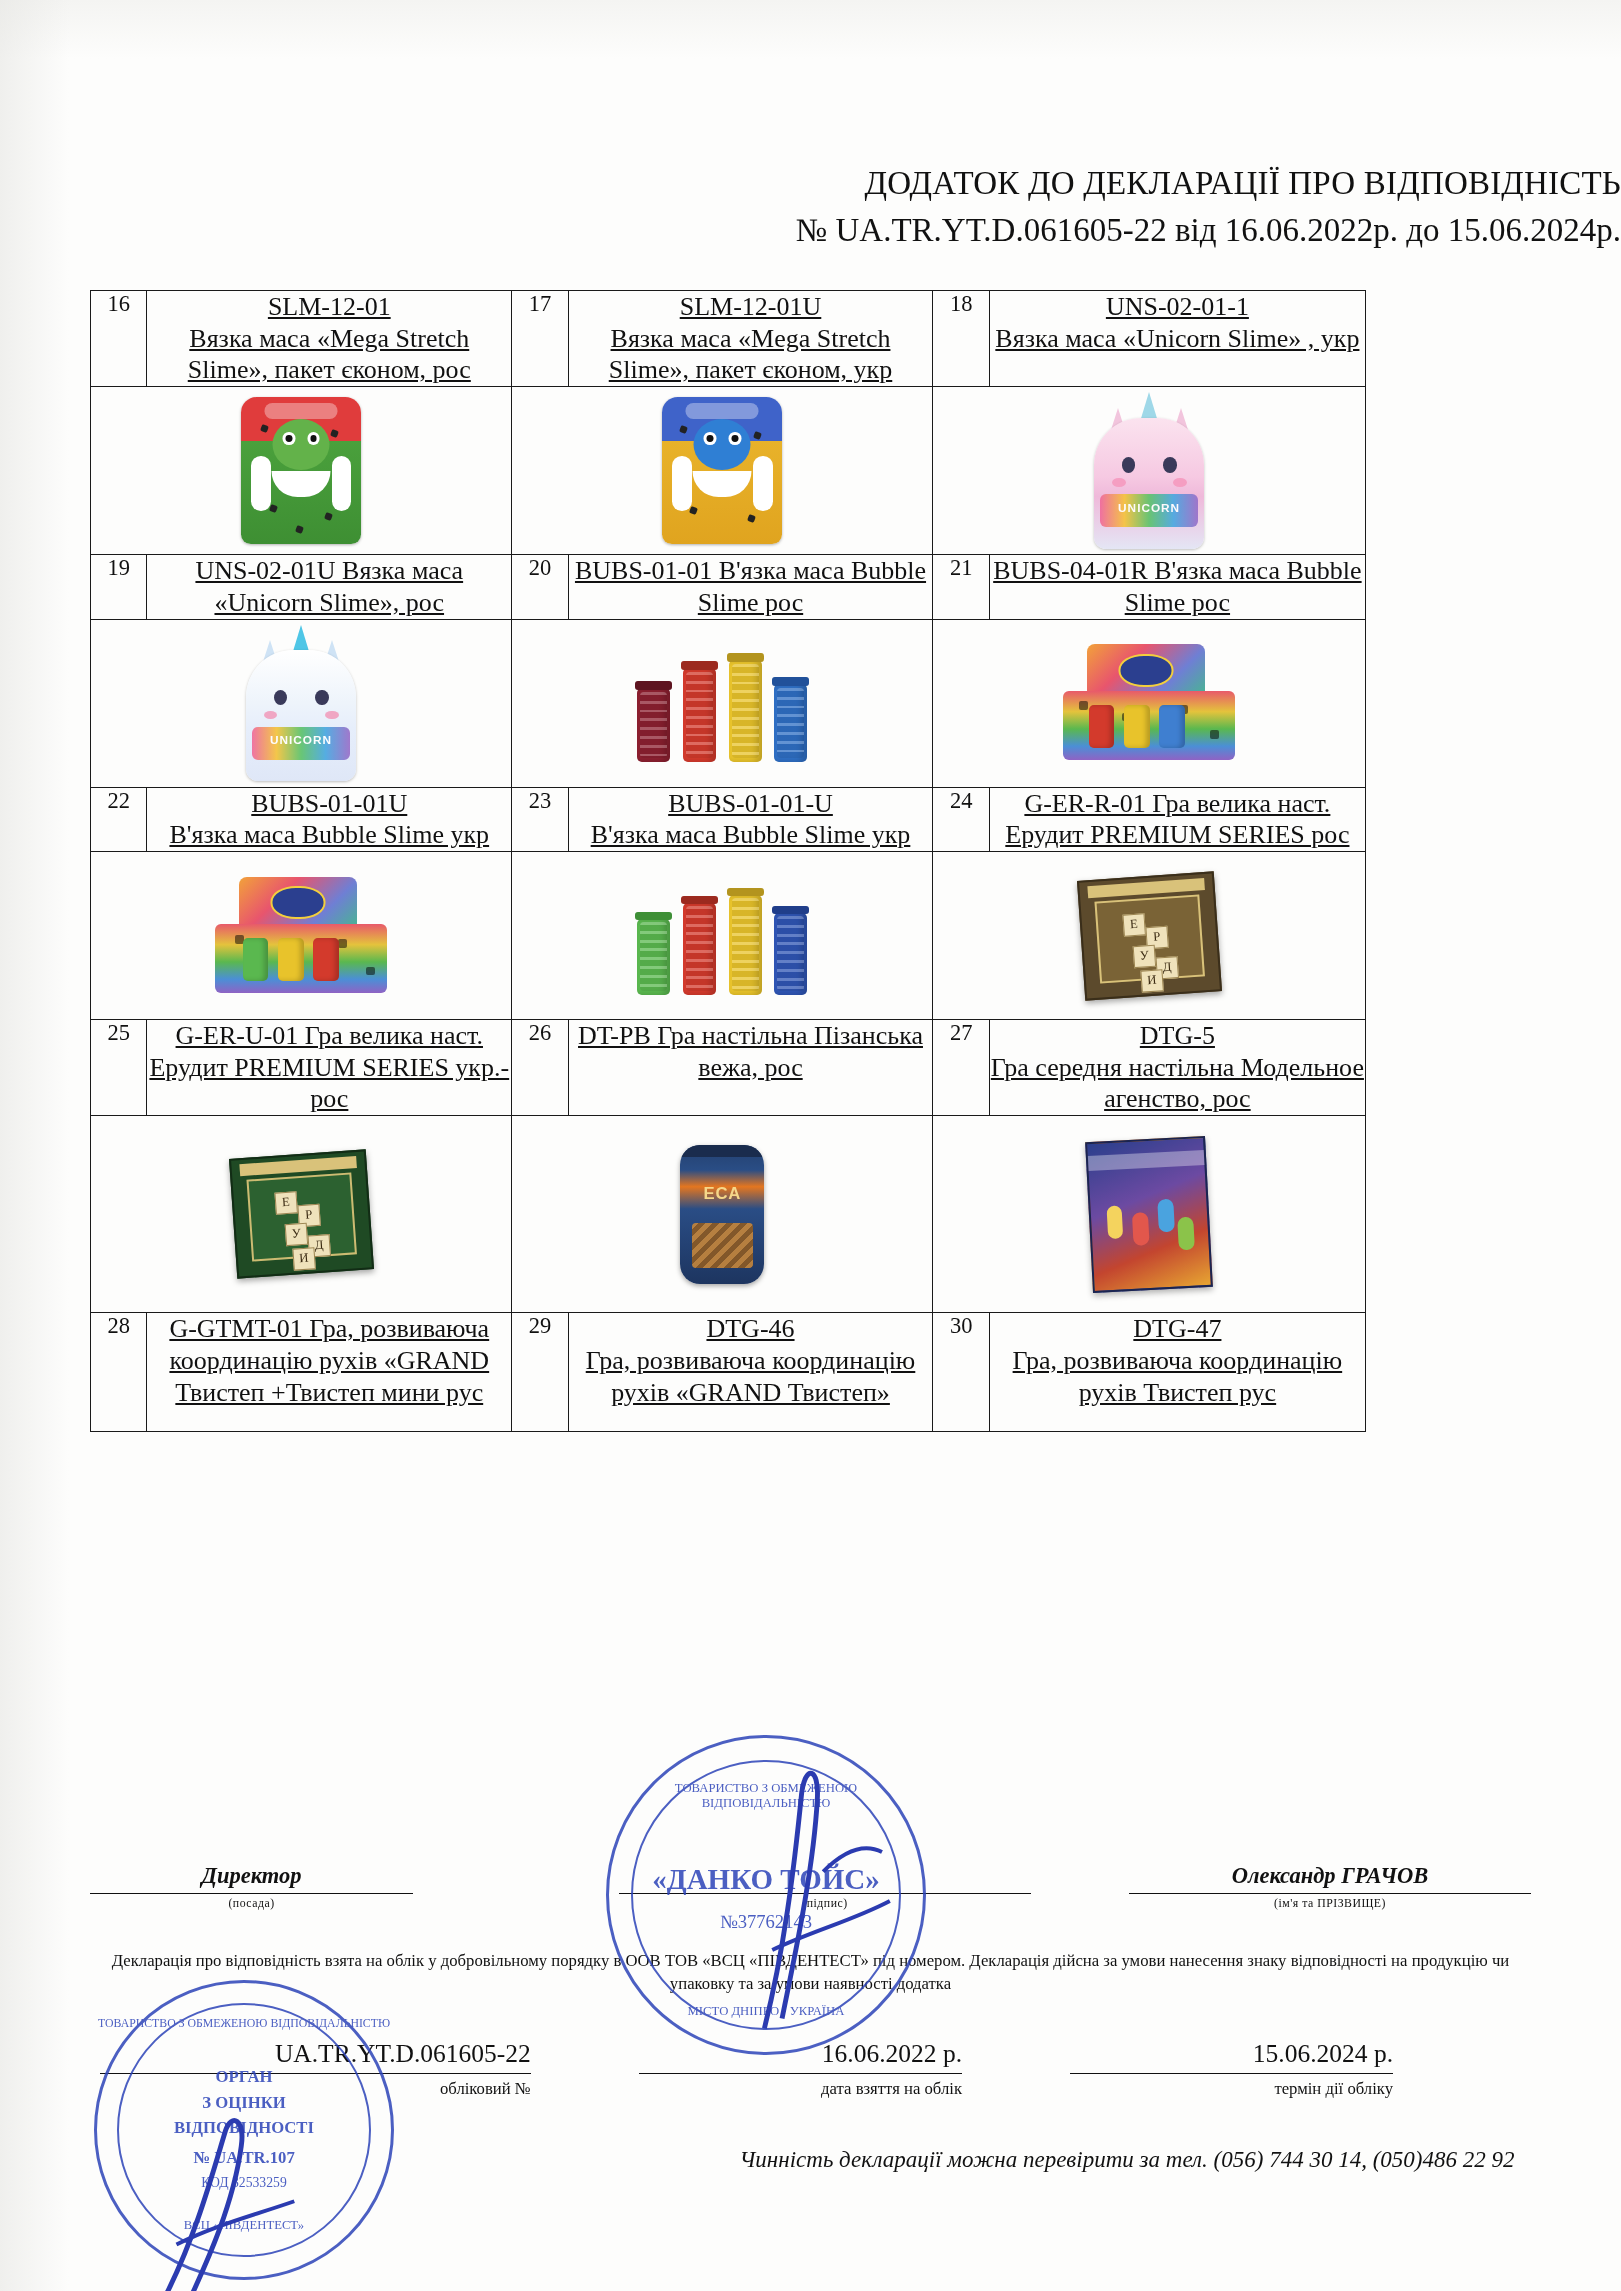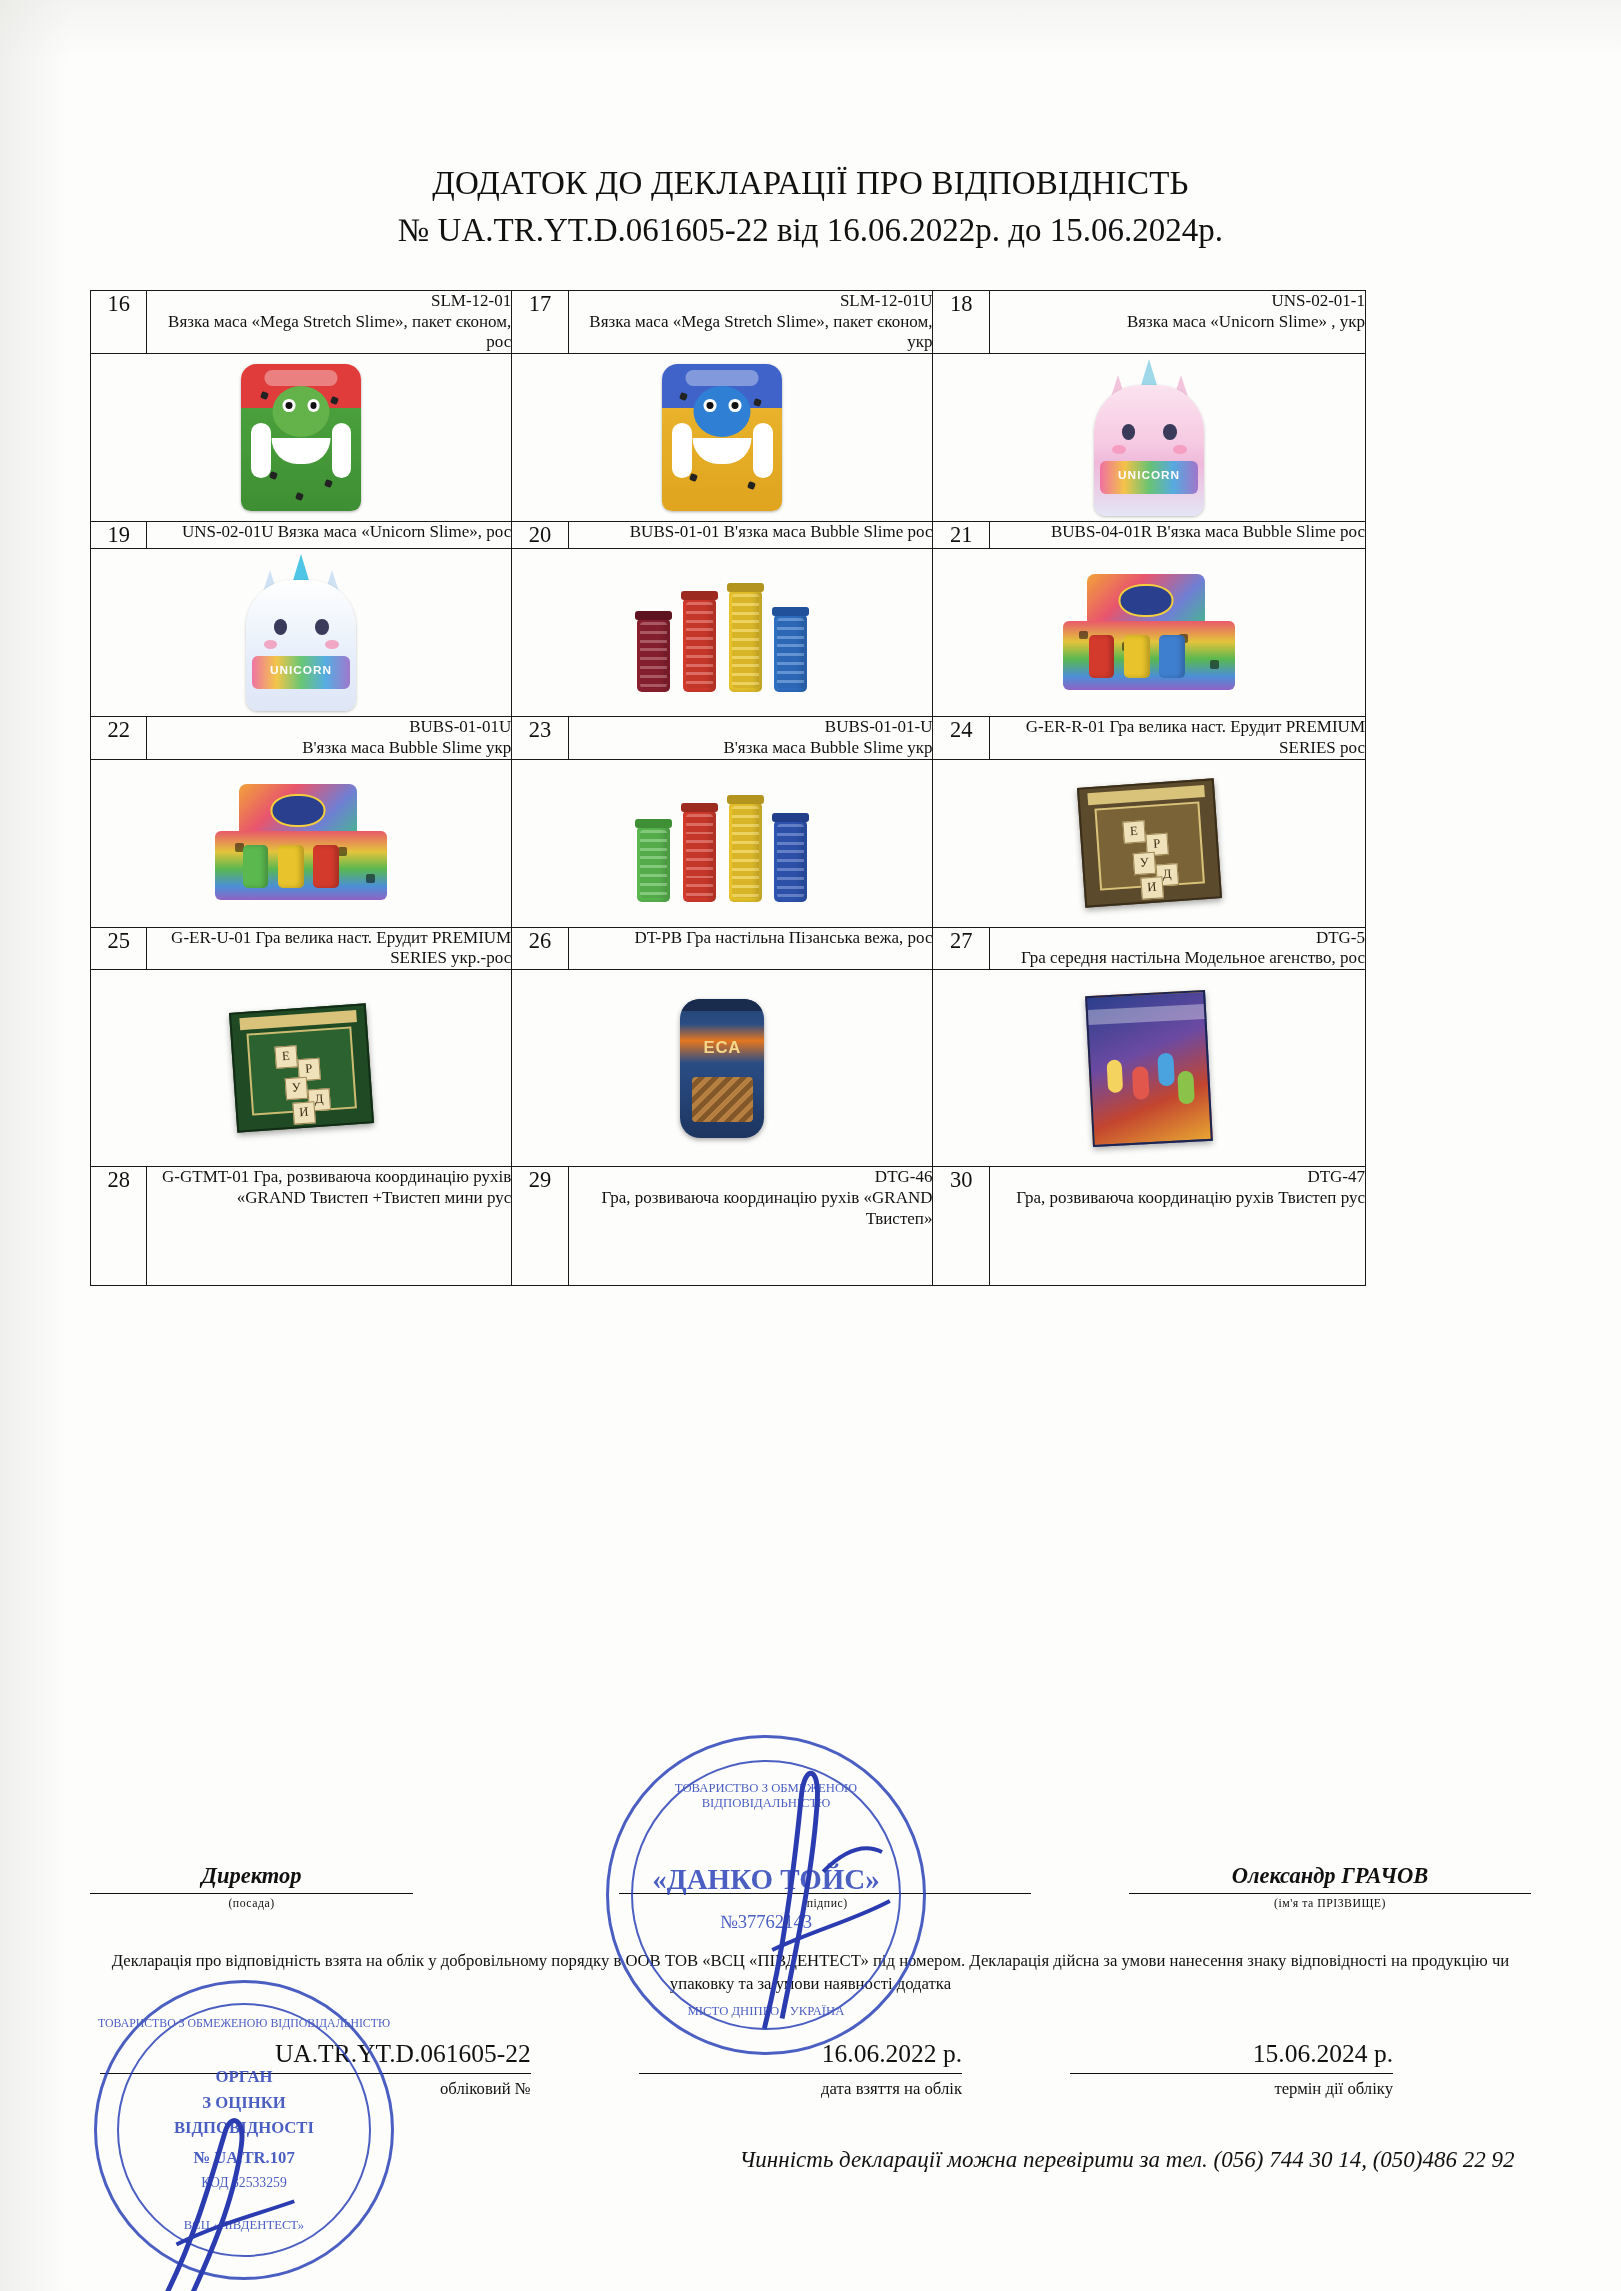--- a/index.html
+++ b/index.html
@@ -30,21 +30,21 @@
     background:
       linear-gradient(90deg, rgba(228,228,225,0.55) 0px, rgba(255,255,255,0) 69px),
       linear-gradient(180deg, rgba(235,235,232,0.5) 0px, rgba(255,255,255,0) 59px);
     pointer-events: none;
   }
 
   .title-block {
     position: absolute;
     left: 0; top: 165px;
     width: 1621px;
-    text-align: center;
+    text-align: right;
   }
   .title-line1 {
     font-size: 33px;
     letter-spacing: 0.2px;
   }
   .title-line2 {
     font-size: 33px;
     margin-top: 9.8px;
   }
 
@@ -62,25 +62,26 @@
     vertical-align: top;
     padding: 0;
   }
   td.num {
     width: 49px;
     text-align: center;
     vertical-align: middle;
     font-size: 22.5px;
   }
   td.name {
-    text-align: right;
-    font-size: 17px;
+    text-align: center;
+    font-size: 26px;
     line-height: 1.22;
     padding: 6.9px 7.8px 8.8px 7.8px;
     vertical-align: middle;
+    text-decoration: underline;
   }
   td.img {
     height: 167px;
     vertical-align: middle;
     text-align: center;
   }
   .col-a { width: 323px; }
   .col-b { width: 323px; }
   .col-c { width: 333px; }
 

